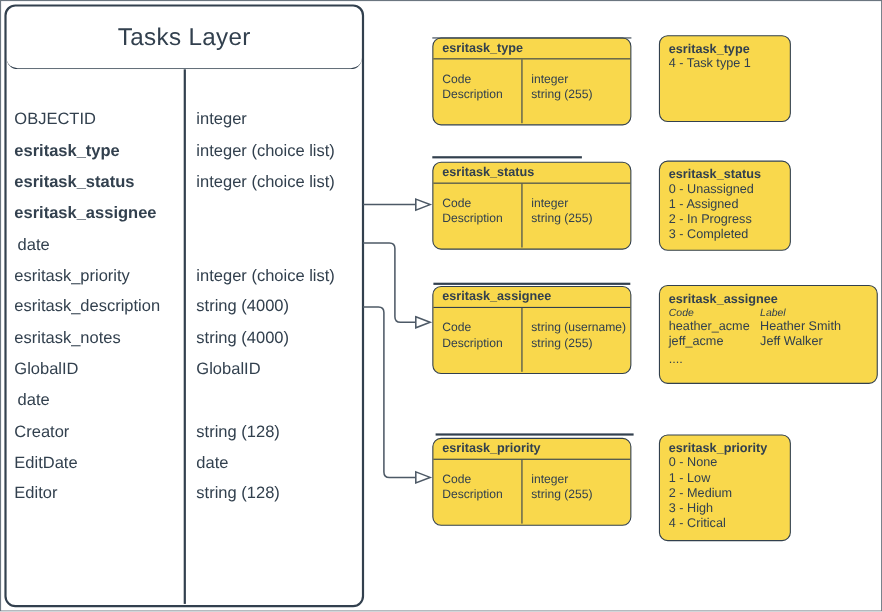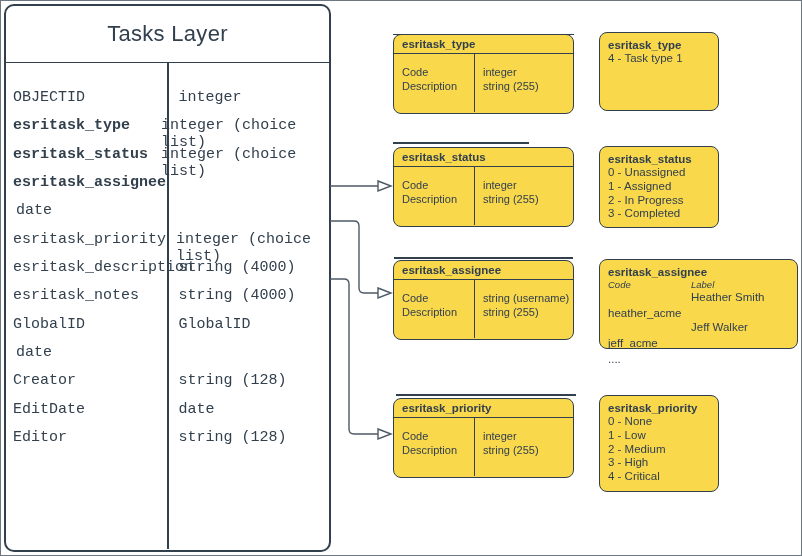--- a/index.html
+++ b/index.html
@@ -14,26 +14,26 @@
     position:relative;width:802px;height:556px;background:#fff;
     border:1px solid #6b7680;overflow:hidden;
   }
 
   
   .main-table{
     position:absolute;left:3px;top:3px;width:327px;height:548px;
     background:#fff;border:2px solid var(--ink);border-radius:10px;
   }
   .mt-header{height:57px;border-bottom:1.5px solid var(--ink);
-    display:flex;align-items:center;justify-content:center;}
+    display:flex;align-items:center;justify-content:center;border-radius:10px;}
   .mt-title{font-size:22px;letter-spacing:.3px;color:var(--ink);}
   .mt-body{position:relative;height:calc(100% - 58.5px);}
   .mt-coldiv{position:absolute;left:161px;top:0;bottom:0;width:1.5px;background:var(--ink);}
   .mt-rows{padding-top:26px;}
-  .trow{display:flex;height:28.35px;align-items:flex-start;font-size:15px;font-family:Liberation Mono, monospace;}
+  .trow{display:flex;height:28.35px;align-items:flex-end;font-size:15px;}
   .trow .fname{width:162.5px;padding-left:7px;}
   .trow .ftype{padding-left:10px;}
   .trow.bold .fname{font-weight:bold;}
 
   
   .schema-box{
     position:absolute;left:392px;width:181px;height:80px;
     background:var(--fill);border:1.5px solid var(--ink);border-radius:8px;
   }
   .schema-0{top:33px;} .schema-1{top:146px;} .schema-2{top:259px;} .schema-3{top:397px;}
@@ -57,21 +57,21 @@
   }
   .values-0{top:31px;height:79px;}
   .values-1{top:145px;height:82px;}
   .values-2{top:258px;height:90px;width:199px;}
   .values-3{top:394px;height:97px;}
   .vb-title{font-weight:bold;line-height:14px;}
   .vb-item{line-height:13.8px;}
   .vb-cols{display:flex;font-size:9.5px;font-style:italic;line-height:12px;}
   .vb-cols .c1{width:83px;} 
   .vb-row{display:flex;line-height:13.5px;}
-  .vb-row .c1{width:83px;margin-top:16px;}
+  .vb-row .c1{width:83px;}
   .vb-ellipsis{line-height:13px;margin-top:3px;}
 
   
   .connectors{position:absolute;left:0;top:0;pointer-events:none;}
 </style>
 </head>
 <body>
 
 <div class="canvas">
 

